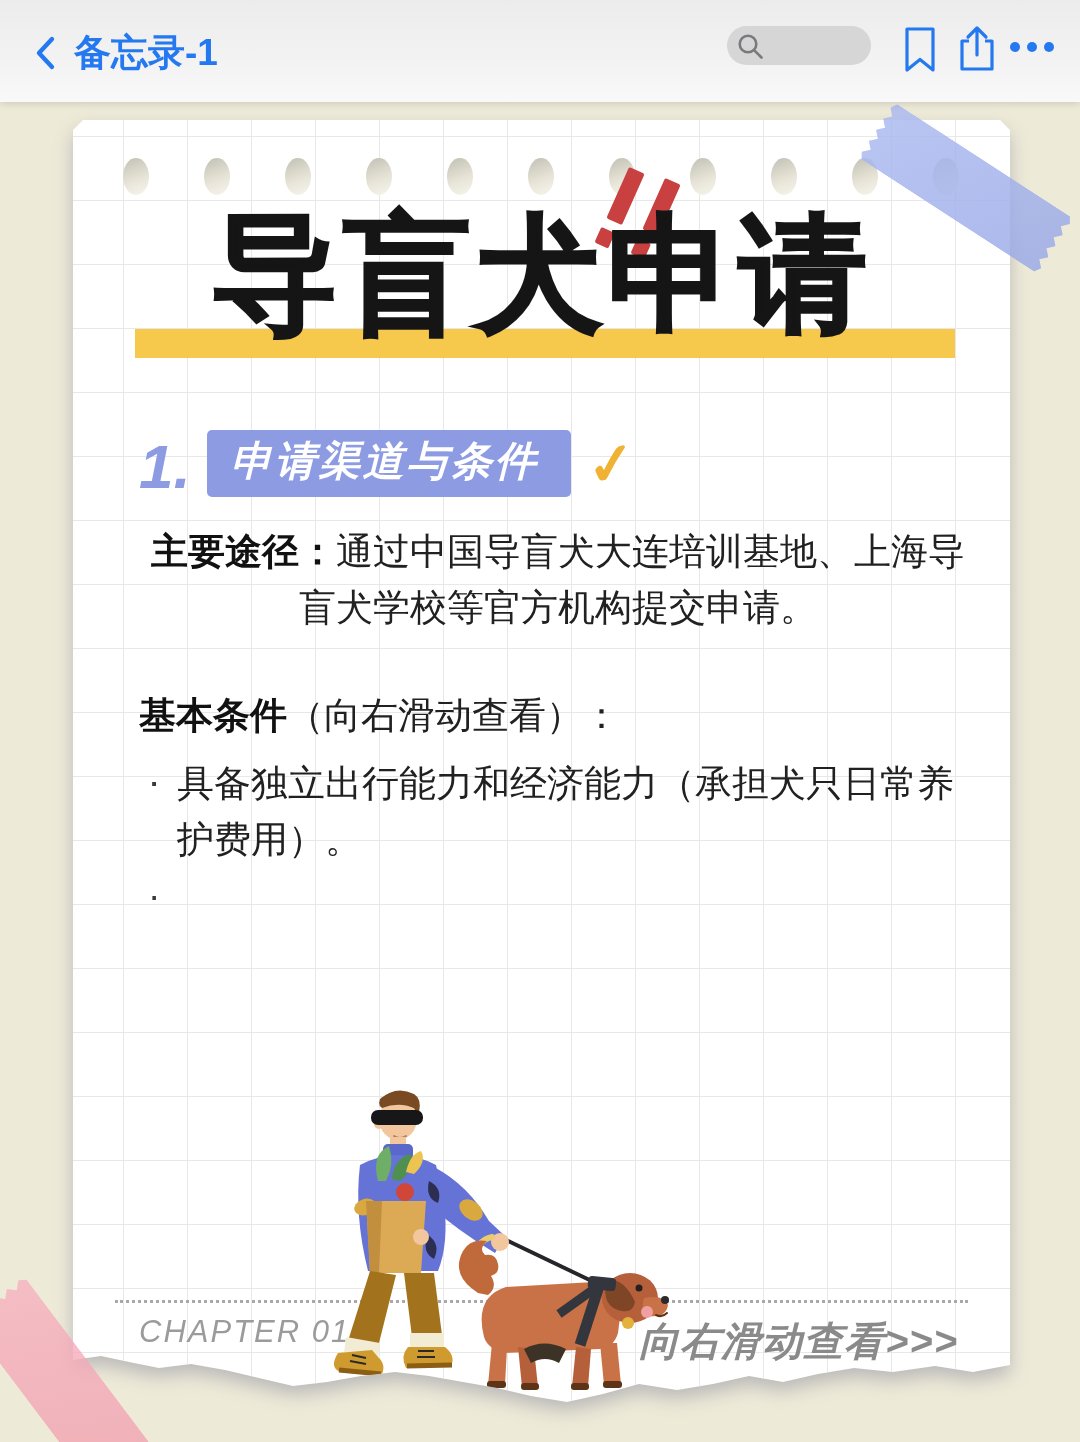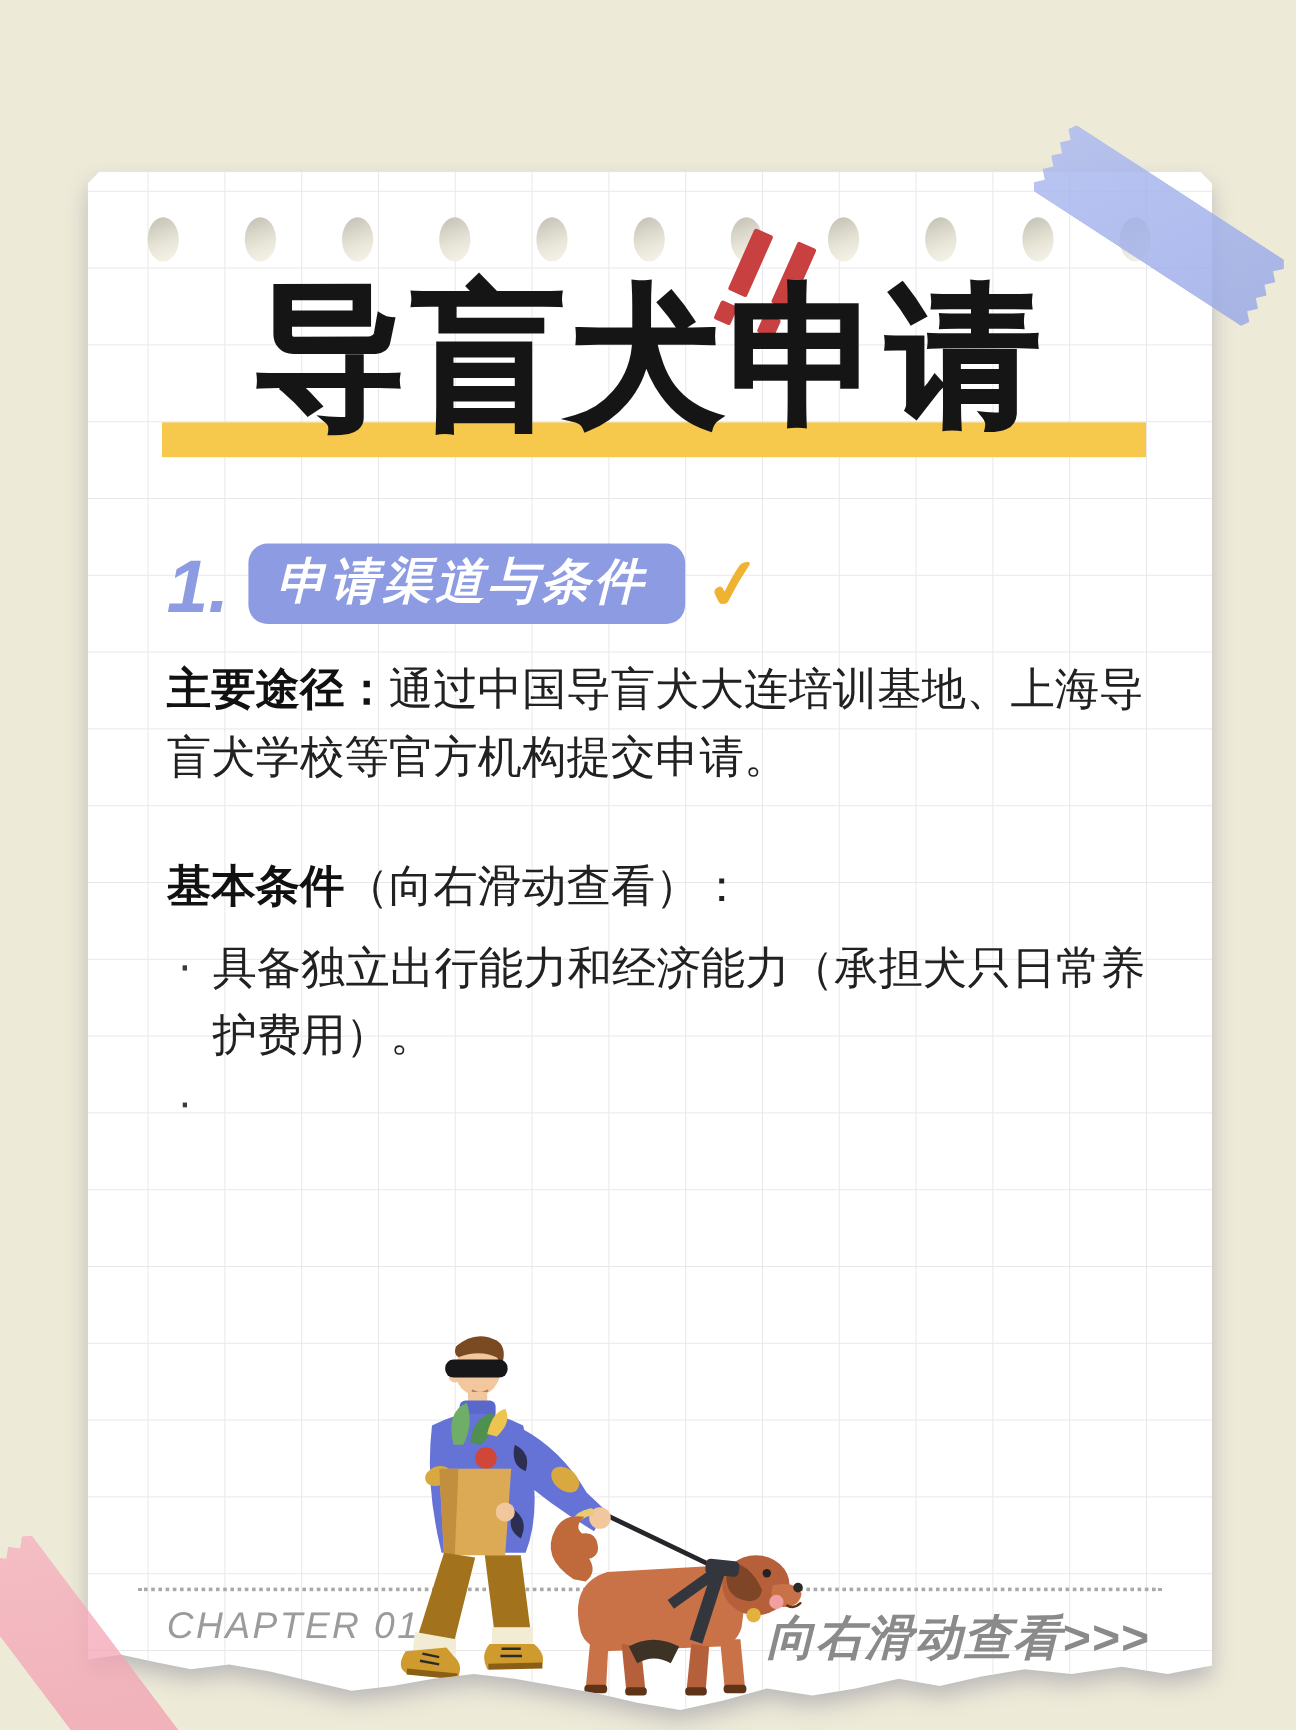--- a/index.html
+++ b/index.html
@@ -37,21 +37,21 @@
     filter:drop-shadow(0 9px 9px rgba(105,108,135,.38)); }
   .card { position:relative; width:937px; height:1292px; background-color:#ffffff;
     background-image:linear-gradient(#e8e8e8 1px,transparent 1px),
                      linear-gradient(90deg,#e8e8e8 1px,transparent 1px);
     background-size:64px 64px; background-position:50px 16px;
     clip-path:polygon(0 10px,10px 0,927px 0,937px 10px,
       937px 1245px,900px 1252px,862px 1246px,820px 1252px,781px 1248px,745px 1254px,
       710px 1262px,676px 1256px,640px 1264px,604px 1270px,566px 1264px,530px 1274px,
       494px 1282px,458px 1276px,424px 1268px,390px 1262px,356px 1256px,322px 1252px,
       288px 1256px,254px 1262px,220px 1266px,186px 1258px,152px 1250px,118px 1244px,
-      86px 1248px,56px 1242px,28px 1236px,0 1240px);margin-top:23px; }
+      86px 1248px,56px 1242px,28px 1236px,0 1240px); }
 
   .holes { position:absolute; left:50px; top:38px; display:flex; gap:55px; }
   .hole { width:26px; height:37px; border-radius:50%;
     background:linear-gradient(160deg,#c8c6ba 10%,#e6e3d6 55%,#f7f5ec 100%); }
 
   
   .bang { position:absolute; left:540px; top:48px; width:80px; height:120px; }
   .excl { position:absolute; display:block; width:17px; height:56px; background:#c94040;
     border-radius:2px; transform:rotate(24deg); }
   .excl::after { content:""; position:absolute; left:-1px; bottom:-27px; width:15px; height:17px;
@@ -64,48 +64,78 @@
     background:#f6c84b; z-index:1; }
   .note-title { position:absolute; left:0; top:90px; width:100%; text-align:center; z-index:2;
     font-size:127px; line-height:1.02; font-weight:900; color:#151515; letter-spacing:5px;
     -webkit-text-stroke:2.5px #151515; }
 
   
   .section-row { position:absolute; left:66px; top:310px; display:flex; align-items:flex-start;
     gap:16px; z-index:2; }
   .sec-num { font-size:62px; font-weight:800; font-style:italic; color:#8d9be2; line-height:1; margin-top:6px; }
   .sec-badge { background:#8d9be2; color:#ffffff; font-size:41px; font-weight:800; font-style:italic;
-    letter-spacing:3px; padding:9px 32px 13px 24px; border-radius:16px; line-height:1.1; }
+    letter-spacing:3px; padding:9px 32px 13px 24px; border-radius:5px; line-height:1.1; }
   .sec-check { color:#f0b232; font-size:58px; font-weight:900; transform:rotate(-6deg); margin-top:0; }
 
   
   .note-body { position:absolute; left:66px; top:404px; width:838px; font-size:37px;
     line-height:56px; color:#212121; z-index:2; }
   .note-body b { font-weight:700; color:#111; }
-  .para-channel { margin:0 0 52px 0; }
+  .para-channel { margin:0 0 52px 0;text-align:center; }
   .para-conditions { margin:0 0 12px 0; }
   .bullets { list-style:none; }
   .bullets li { position:relative; padding-left:38px; margin-bottom:2px; }
   .bullets .marker { position:absolute; left:9px; top:-2px; color:#3a3a3a; }
 
   
   .dash-divider { position:absolute; left:42px; top:1180px; width:853px; height:0;
     border-top:3px dotted #a9a9a9; z-index:2; }
   .chapter-label { position:absolute; left:66px; top:1194px; font-size:31px; font-style:italic;
     color:#9b9b9b; letter-spacing:2px; z-index:2; }
   .swipe-hint { position:absolute; right:52px; top:1194px; font-size:40px; font-style:italic;
     font-weight:700; color:#8a8a8a; letter-spacing:1px; z-index:2; }
 
   .illo { position:absolute; left:235px; top:965px; z-index:4; }
 </style>
 </head>
 <body>
 
 <div class="stage">
 
+  <div class="topbar">
+    <div class="back-btn">
+      <svg width="22" height="36" viewBox="0 0 22 36">
+        <path d="M18 4 L5 18 L18 32" fill="none" stroke="#2478f0" stroke-width="4.4" stroke-linecap="round" stroke-linejoin="round"></path>
+      </svg>
+      <span>备忘录-1</span>
+    </div>
+    <div class="search-pill">
+      <svg width="30" height="30" viewBox="0 0 30 30">
+        <circle cx="12" cy="13" r="8.3" fill="none" stroke="#7a7a7e" stroke-width="2.6"></circle>
+        <path d="M18.3 19.3 L25.5 26.5" stroke="#7a7a7e" stroke-width="2.6" stroke-linecap="round"></path>
+      </svg>
+    </div>
+    <div class="icon-btn bookmark-btn">
+      <svg width="34" height="48" viewBox="0 0 34 48">
+        <path d="M4 3 H30 V44 L17 33.5 L4 44 Z" fill="none" stroke="#2478f0" stroke-width="3.2" stroke-linejoin="round"></path>
+      </svg>
+    </div>
+    <div class="icon-btn share-btn">
+      <svg width="44" height="50" viewBox="0 0 44 50">
+        <path d="M14 17 H7 V45 H37 V17 H30" fill="none" stroke="#2478f0" stroke-width="3.2" stroke-linejoin="round"></path>
+        <path d="M22 31 V5 M13 13 L22 4 L31 13" fill="none" stroke="#2478f0" stroke-width="3.2" stroke-linecap="round" stroke-linejoin="round"></path>
+      </svg>
+    </div>
+    <div class="icon-btn more-btn">
+      <i></i>
+        <i></i>
+        <i></i>
+    </div>
+  </div>
 
   <div class="card-wrap">
     <div class="card">
 
       <div class="holes">
         <span class="hole"></span>
         <span class="hole"></span>
         <span class="hole"></span>
         <span class="hole"></span>
         <span class="hole"></span>

